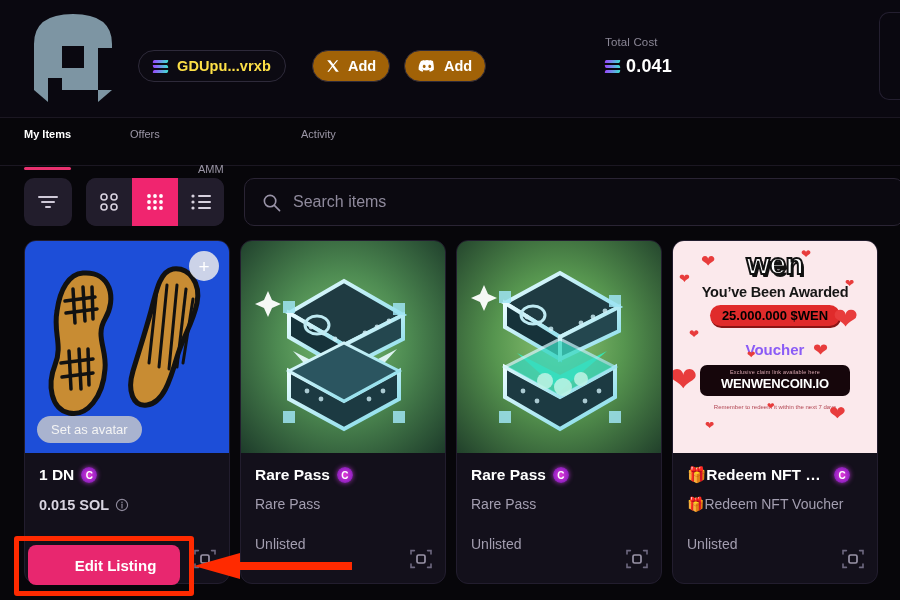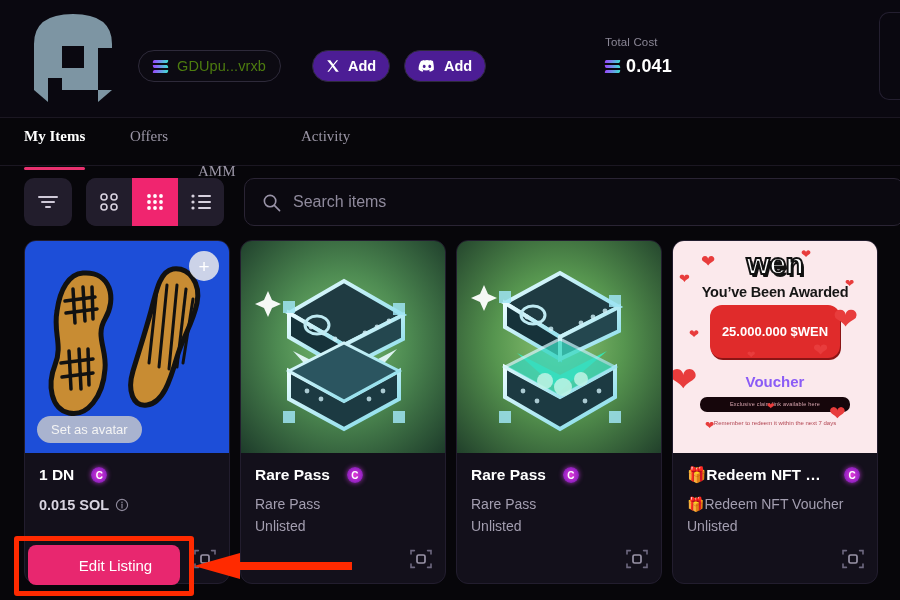--- a/index.html
+++ b/index.html
@@ -25,36 +25,36 @@
   .avatar {
     position: absolute; left: 26px; top: 6px; width: 94px; height: 100px;
   }
   .wallet-pill {
     position: absolute; left: 138px; top: 50px;
     height: 32px; padding: 0 14px;
     display: flex; align-items: center; gap: 9px;
     border: 1px solid #2e2a3a; border-radius: 16px;
     background: #0c0a12;
   }
-  .wallet-pill .lbl { color: #4d7c0f; font-size: 14.5px; font-weight: 400; letter-spacing: .1px; }
+  .wallet-pill .lbl { color: #fde047; font-size: 14.5px; font-weight: 700; letter-spacing: .1px; }
   .sol-glyph { display: inline-block; width: 15px; height: 13px; position: relative; }
   .sol-glyph i {
     position: absolute; left: 0; height: 3px; width: 15px; border-radius: 1px;
     background: linear-gradient(90deg,#9945ff,#40e0d0);
     display: block;
   }
   .sol-glyph i:nth-child(1) { top: 0px; transform: skewX(-20deg); }
   .sol-glyph i:nth-child(2) { top: 5px; transform: skewX(20deg); }
   .sol-glyph i:nth-child(3) { top: 10px; transform: skewX(-20deg); }
 
   .social-pill {
     position: absolute; top: 50px; height: 32px; padding: 0 13px;
     display: flex; align-items: center; gap: 8px;
     border: 1px solid #2e2a3a; border-radius: 16px;
-    background: #4c1d95;
+    background: #a16207;
   }
   .social-pill .lbl { color: #ffffff; font-size: 14.5px; font-weight: 600; }
   #x-pill { left: 312px; }
   #dc-pill { left: 404px; }
 
   .stat { position: absolute; top: 36px; }
   .stat .cap { color: #8b8796; font-size: 11.5px; letter-spacing: .15px; white-space: nowrap; }
   .stat .val-row { display: flex; align-items: center; gap: 6px; margin-top: 8px; }
   .stat .val { color: #ffffff; font-size: 18px; font-weight: 700; letter-spacing: .2px; }
   #stat-portfolio { left: 508px; }
@@ -66,23 +66,22 @@
     border-radius: 10px 0 0 10px; background: #0a0810;
   }
 
   
   .tabs {
     position: absolute; left: 0; top: 118px; width: 900px; height: 48px;
     border-bottom: 1px solid #1b1722;
   }
   .tab {
     position: absolute; top: 10px; height: 38px;
-    color: #9b96a6; font-size: 15px; font-weight: 500;
+    color: #9b96a6; font-size: 11px; font-weight: 500;
     padding-bottom: 20px;
-    font-family: Liberation Serif, serif;
   }
   .tab.active { color: #ffffff; font-weight: 700; }
   .tab .underline {
     position: absolute; left: 0; right: 0; bottom: -4px; height: 3px;
     background: #e8316f; border-radius: 2px;
   }
   #tab-0 { left: 24px; }
   #tab-1 { left: 130px; }
   #tab-2 { left: 198px; margin-top: 35px; }
   #tab-3 { left: 289px; margin-left: 12px; }
@@ -120,21 +119,21 @@
   }
   #card-0 { left: 24px; }
   #card-1 { left: 240px; }
   #card-2 { left: 456px; }
   #card-3 { left: 672px; }
 
   .card-img {
     position: relative; width: 100%; height: 212px; overflow: hidden;
   }
   .card-body { padding: 13px 14px 0 14px; }
-  .card-title-row { display: flex; align-items: center; gap: 17px; }
+  .card-title-row { display: flex; align-items: center; gap: 7px; }
   .card-title {
     color: #ffffff; font-size: 15.5px; font-weight: 700;
     white-space: nowrap; overflow: hidden; text-overflow: ellipsis; max-width: 140px;
   }
   .c-badge {
     flex: 0 0 auto; width: 16px; height: 16px; border-radius: 50%;
     background: radial-gradient(circle at 50% 50%, #e23ad6 0%, #a025c8 55%, #5a1a8a 100%);
     color: #ffffff; font-size: 10px; font-weight: 700;
     display: flex; align-items: center; justify-content: center;
     box-shadow: 0 0 5px rgba(200,60,220,.75);
@@ -144,21 +143,21 @@
     display: flex; align-items: center; gap: 6px;
     white-space: nowrap; overflow: hidden;
   }
   .verified {
     flex: 0 0 auto; width: 14px; height: 14px; border-radius: 50%;
     background: #f0256f; color: #fff; font-size: 9px; font-weight: 700;
     display: flex; align-items: center; justify-content: center;
   }
   .card-price { margin-top: 13px; color: #d8d4e0; font-size: 14.5px; font-weight: 700;
     display: flex; align-items: center; gap: 6px; }
-  .card-status { margin-top: 6px; color: #a39eb0; font-size: 14px; }
+  .card-status { margin-top: 24px; color: #a39eb0; font-size: 14px; }
   .expand-icon { position: absolute; right: 12px; bottom: 12px; width: 24px; height: 24px; }
 
   
   .nut-canvas { width: 100%; height: 100%; background: #1d4ed8; position: relative; }
   .plus-fab {
     position: absolute; right: 10px; top: 10px; width: 30px; height: 30px;
     border-radius: 50%; background: rgba(235,235,235,.85);
     display: flex; align-items: center; justify-content: center;
     color: #ffffff; font-size: 19px; line-height: 1;
   }
@@ -178,40 +177,40 @@
     width: 100%; height: 100%; background: #fbe9ec; position: relative; overflow: hidden;
     display: flex; flex-direction: column; align-items: center;
   }
   .wen-logo {
     margin-top: 8px; font-size: 30px; font-weight: 800; color: #ffffff;
     -webkit-text-stroke: 2px #111; letter-spacing: -.5px; line-height: 1;
     text-shadow: 2px 3px 0 #111;
   }
   .wen-l1 { margin-top: 5px; font-size: 14.5px; font-weight: 800; color: #151515; letter-spacing: -.2px; }
   .wen-chip {
-    margin-top: 5px; background: #e02b2b; color: #ffffff;
-    font-size: 13px; font-weight: 800; padding: 19px 12px; border-radius: 12px;
+    margin-top: 5px; background: #e02b2b; color: #000000;
+    font-size: 13px; font-weight: 800; padding: 3px 12px; border-radius: 12px;
     box-shadow: 1px 2px 0 #8b1515;
   }
   .wen-l2 { margin-top: 15px; font-size: 15px; font-weight: 800; color: #8b5cf6; }
   .wen-band {
     margin-top: 7px; width: 150px; background: #16060b; border-radius: 7px;
     padding: 4px 0 5px 0; text-align: center;
   }
   .wen-band .small { color: #d9a7b0; font-size: 5.5px; letter-spacing: .2px; }
   .wen-band .url { color: #ffffff; font-size: 13px; font-weight: 800; letter-spacing: -.2px; margin-top: 1px; }
   .wen-foot { margin-top: 7px; color: #b24552; font-size: 6px; text-align: center; line-height: 1.5; }
   .heart { position: absolute; color: #e83c3c; }
 
   
   .edit-listing-btn {
     position: absolute; left: 28px; top: 545px; width: 152px; height: 40px;
     background: #e8276f; border-radius: 8px;
     display: flex; align-items: center; justify-content: center;
-    color: #ffffff; font-size: 15px; font-weight: 400;
+    color: #ffffff; font-size: 15px; font-weight: 700;
     z-index: 8;
     padding-left: 23px;
   }
   .anno-box {
     position: absolute; left: 14px; top: 536px; width: 180px; height: 60px;
     border: 5px solid #ff2a00; border-radius: 3px; z-index: 9; pointer-events: none;
   }
   .anno-arrow { position: absolute; left: 192px; top: 552px; width: 160px; height: 28px; z-index: 9; }
 </style>
 </head>
@@ -543,20 +542,21 @@
           <div class="heart" style="left:94px;top:160px;font-size:9px;">❤</div>
           <div class="heart" style="left:156px;top:160px;font-size:20px;">❤</div>
           <div class="heart" style="left:32px;top:178px;font-size:11px;">❤</div>
 
           <div class="wen-logo">wen</div>
           <div class="wen-l1">You’ve Been Awarded</div>
           <div class="wen-chip">25.000.000 $WEN</div>
           <div class="wen-l2">Voucher</div>
           <div class="wen-band">
             <div class="small">Exclusive claim link available here</div>
+            <div class="url">WENWENCOIN.IO</div>
           </div>
           <div class="wen-foot">Remember to redeem it within the next 7 days</div>
         </div>
       </div>
       <div class="card-body">
         <div class="card-title-row">
           <span class="card-title">🎁Redeem NFT V...</span>
           <span class="c-badge">C</span>
         </div>
         <div class="card-sub">

